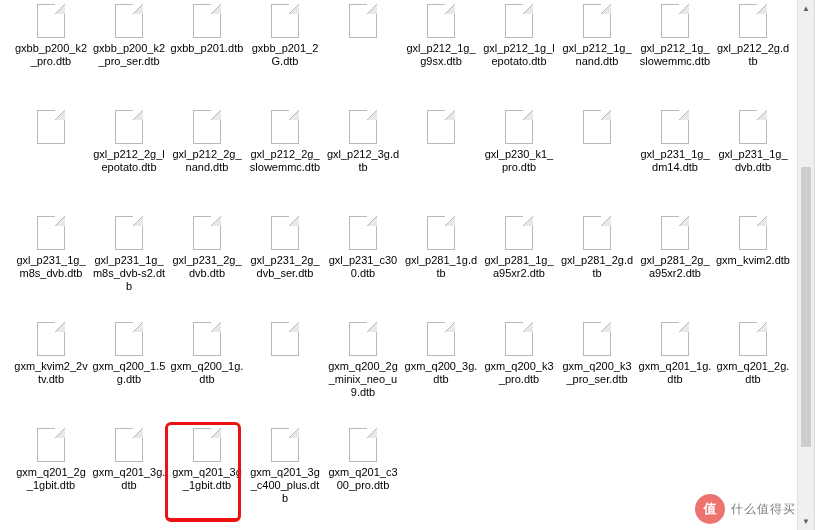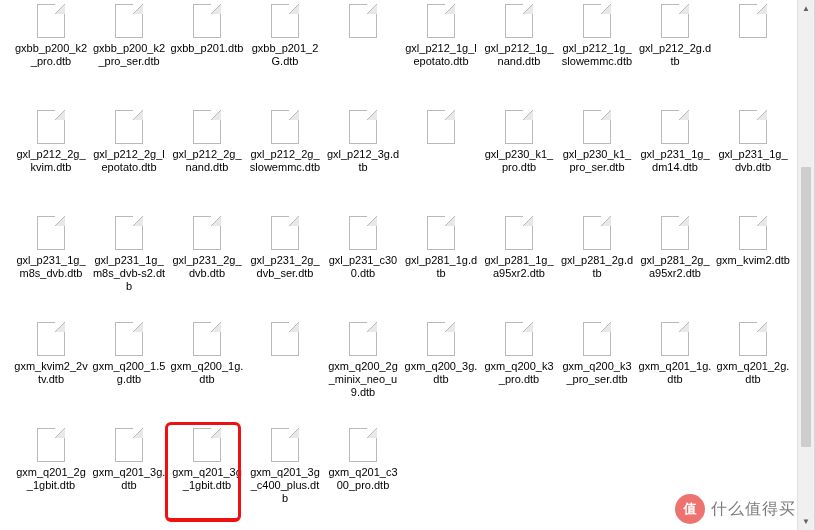--- a/index.html
+++ b/index.html
@@ -116,21 +116,21 @@
   .watermark .circle {
     width: 30px; height: 30px;
     border-radius: 50%;
     background: #e53935;
     color: #fff;
     display: flex; align-items: center; justify-content: center;
     font-size: 13px;
     font-weight: bold;
   }
   .watermark .text {
-    font-size: 16px;
+    font-size: 12px;
     color: #444;
     font-weight: 500;
     letter-spacing: 1px;
   }
 </style>
 </head>
 <body>
 
 <div class="window">
 
@@ -167,20 +167,27 @@
         <div class="icon">
           <div class="page"></div>
           <div class="fold2"></div>
         </div>
       </div>
       <div class="file">
         <div class="icon">
           <div class="page"></div>
           <div class="fold2"></div>
         </div>
+        <div class="label">gxl_p212_1g_g9sx.dtb</div>
+      </div>
+      <div class="file">
+        <div class="icon">
+          <div class="page"></div>
+          <div class="fold2"></div>
+        </div>
         <div class="label">gxl_p212_1g_lepotato.dtb</div>
       </div>
       <div class="file">
         <div class="icon">
           <div class="page"></div>
           <div class="fold2"></div>
         </div>
         <div class="label">gxl_p212_1g_nand.dtb</div>
       </div>
       <div class="file">
@@ -201,27 +208,20 @@
         <div class="icon">
           <div class="page"></div>
           <div class="fold2"></div>
         </div>
       </div>
       <div class="file">
         <div class="icon">
           <div class="page"></div>
           <div class="fold2"></div>
         </div>
-        <div class="label">gxl_p212_2g_kvim.dtb</div>
-      </div>
-      <div class="file">
-        <div class="icon">
-          <div class="page"></div>
-          <div class="fold2"></div>
-        </div>
         <div class="label">gxl_p212_2g_lepotato.dtb</div>
       </div>
       <div class="file">
         <div class="icon">
           <div class="page"></div>
           <div class="fold2"></div>
         </div>
         <div class="label">gxl_p212_2g_nand.dtb</div>
       </div>
       <div class="file">
@@ -249,21 +249,20 @@
           <div class="page"></div>
           <div class="fold2"></div>
         </div>
         <div class="label">gxl_p230_k1_pro.dtb</div>
       </div>
       <div class="file">
         <div class="icon">
           <div class="page"></div>
           <div class="fold2"></div>
         </div>
-        <div class="label">gxl_p230_k1_pro_ser.dtb</div>
       </div>
       <div class="file">
         <div class="icon">
           <div class="page"></div>
           <div class="fold2"></div>
         </div>
         <div class="label">gxl_p231_1g_dm14.dtb</div>
       </div>
       <div class="file">
         <div class="icon">

